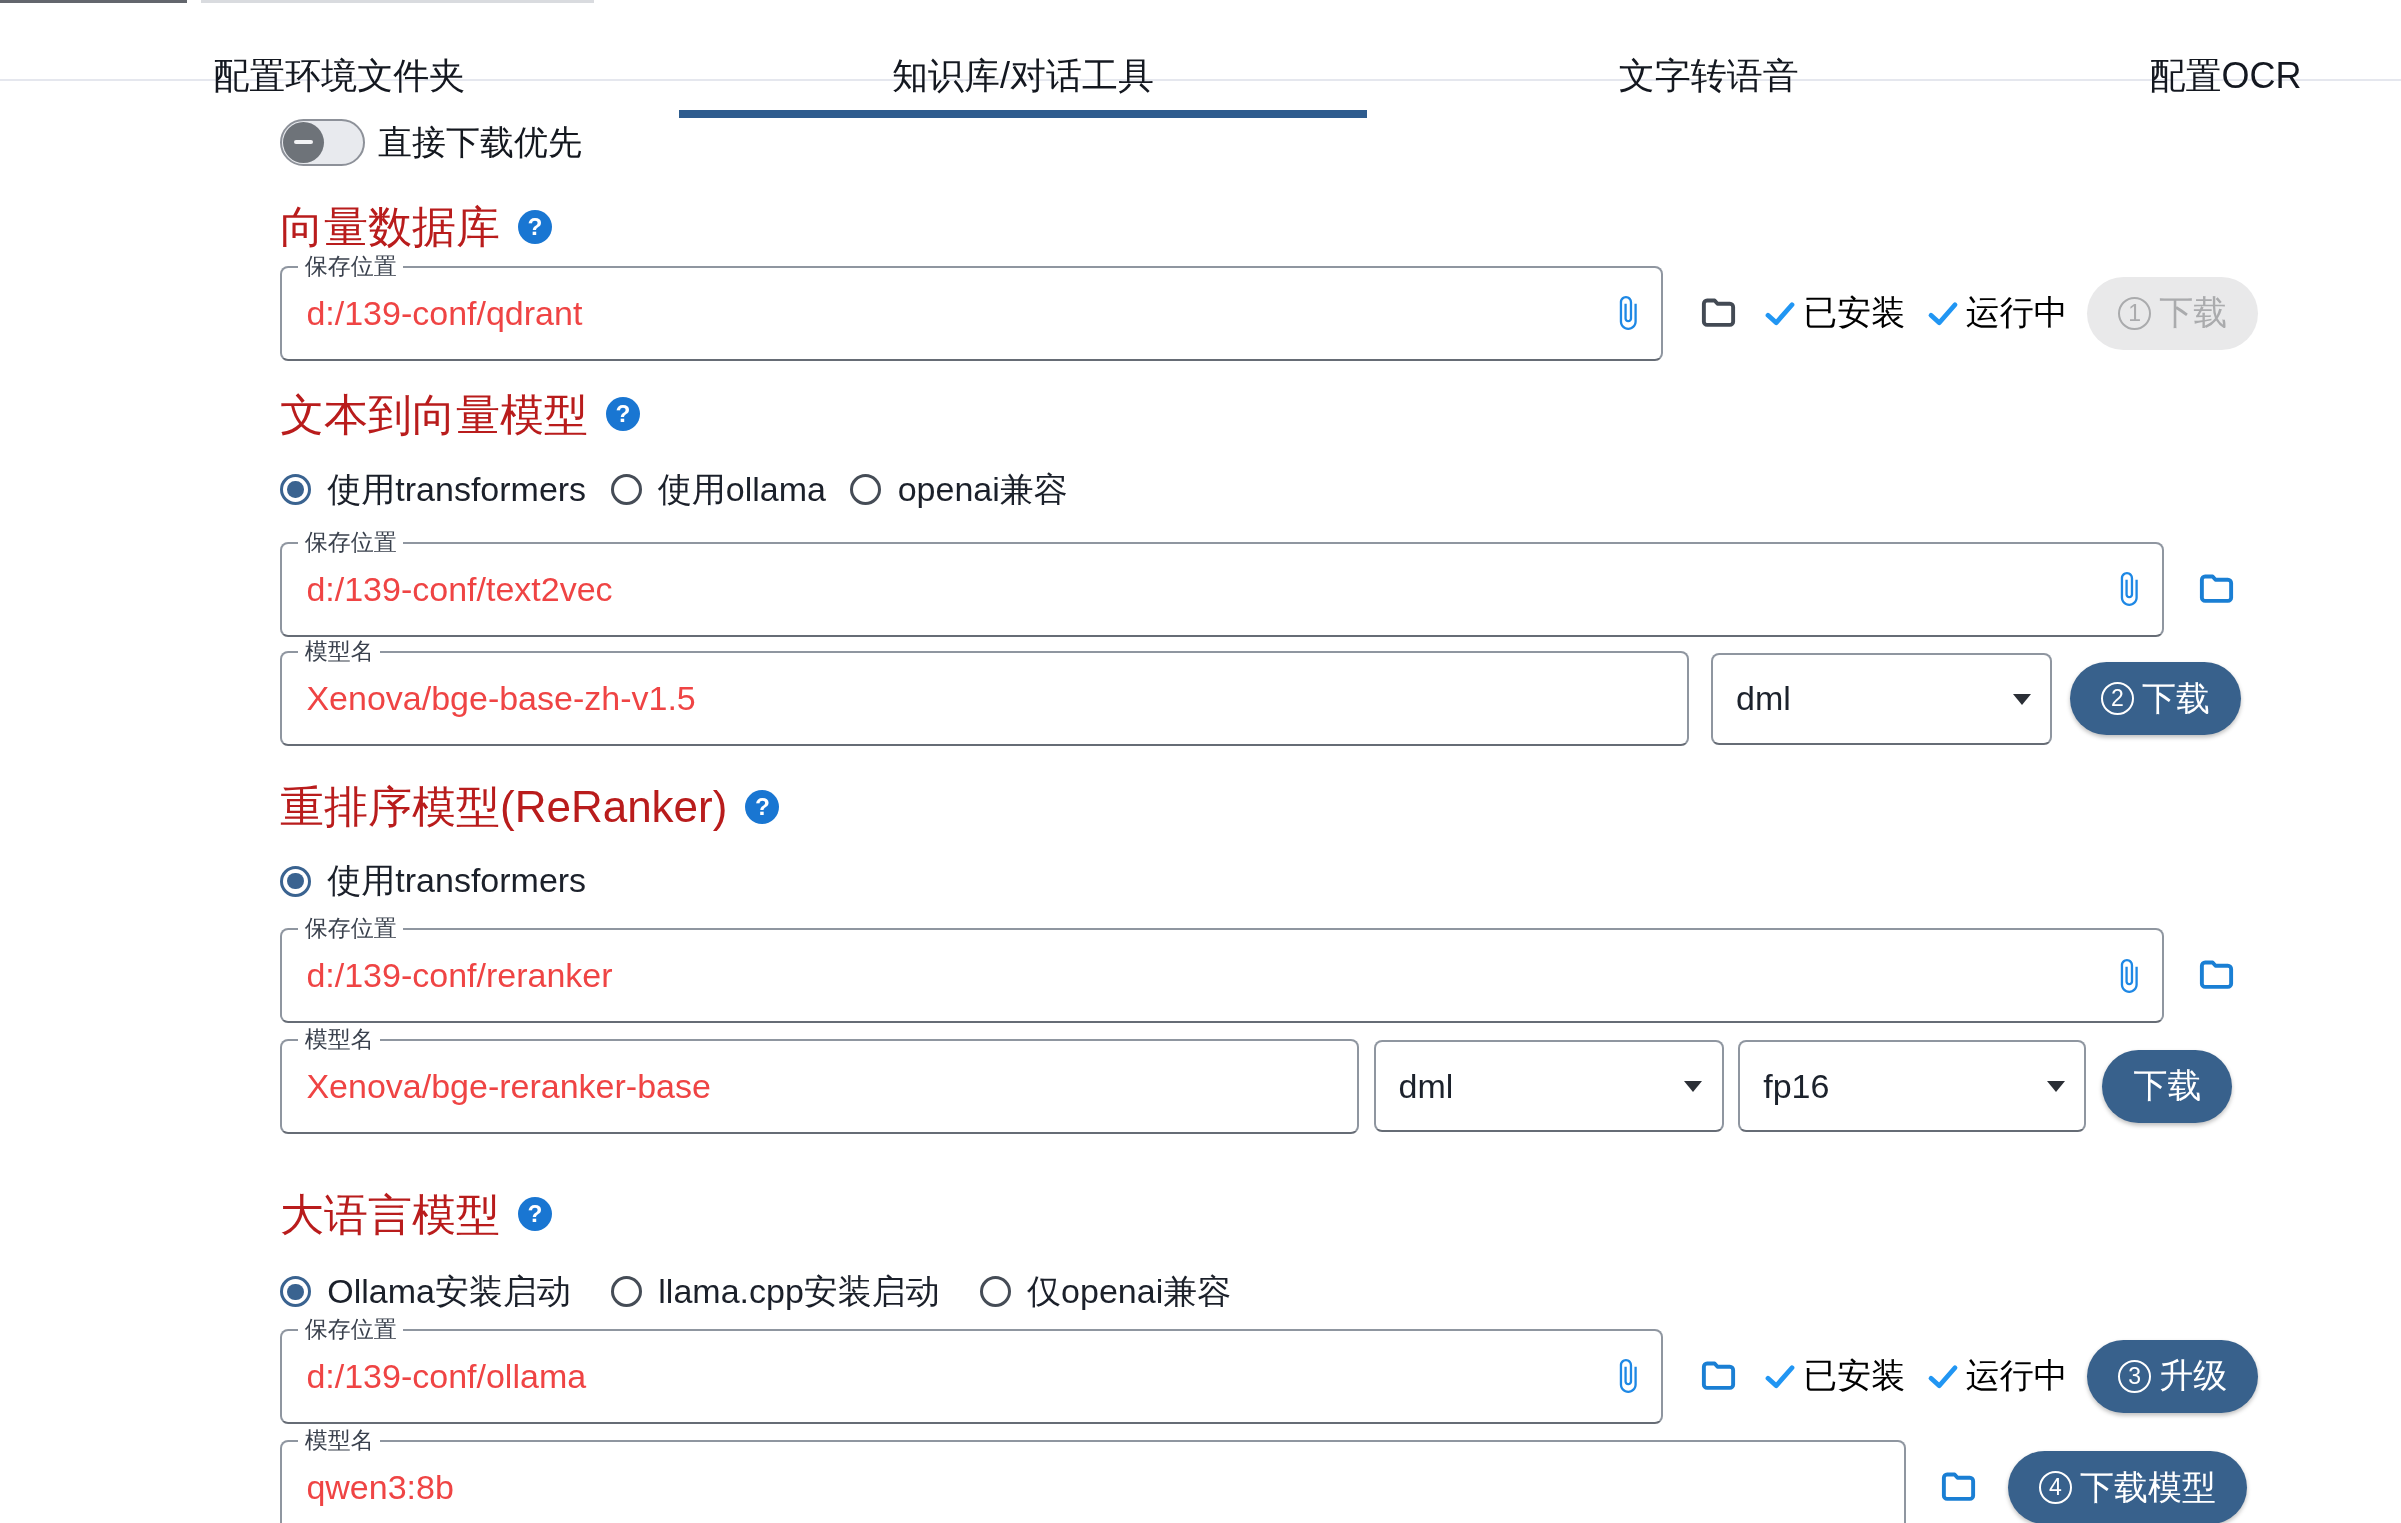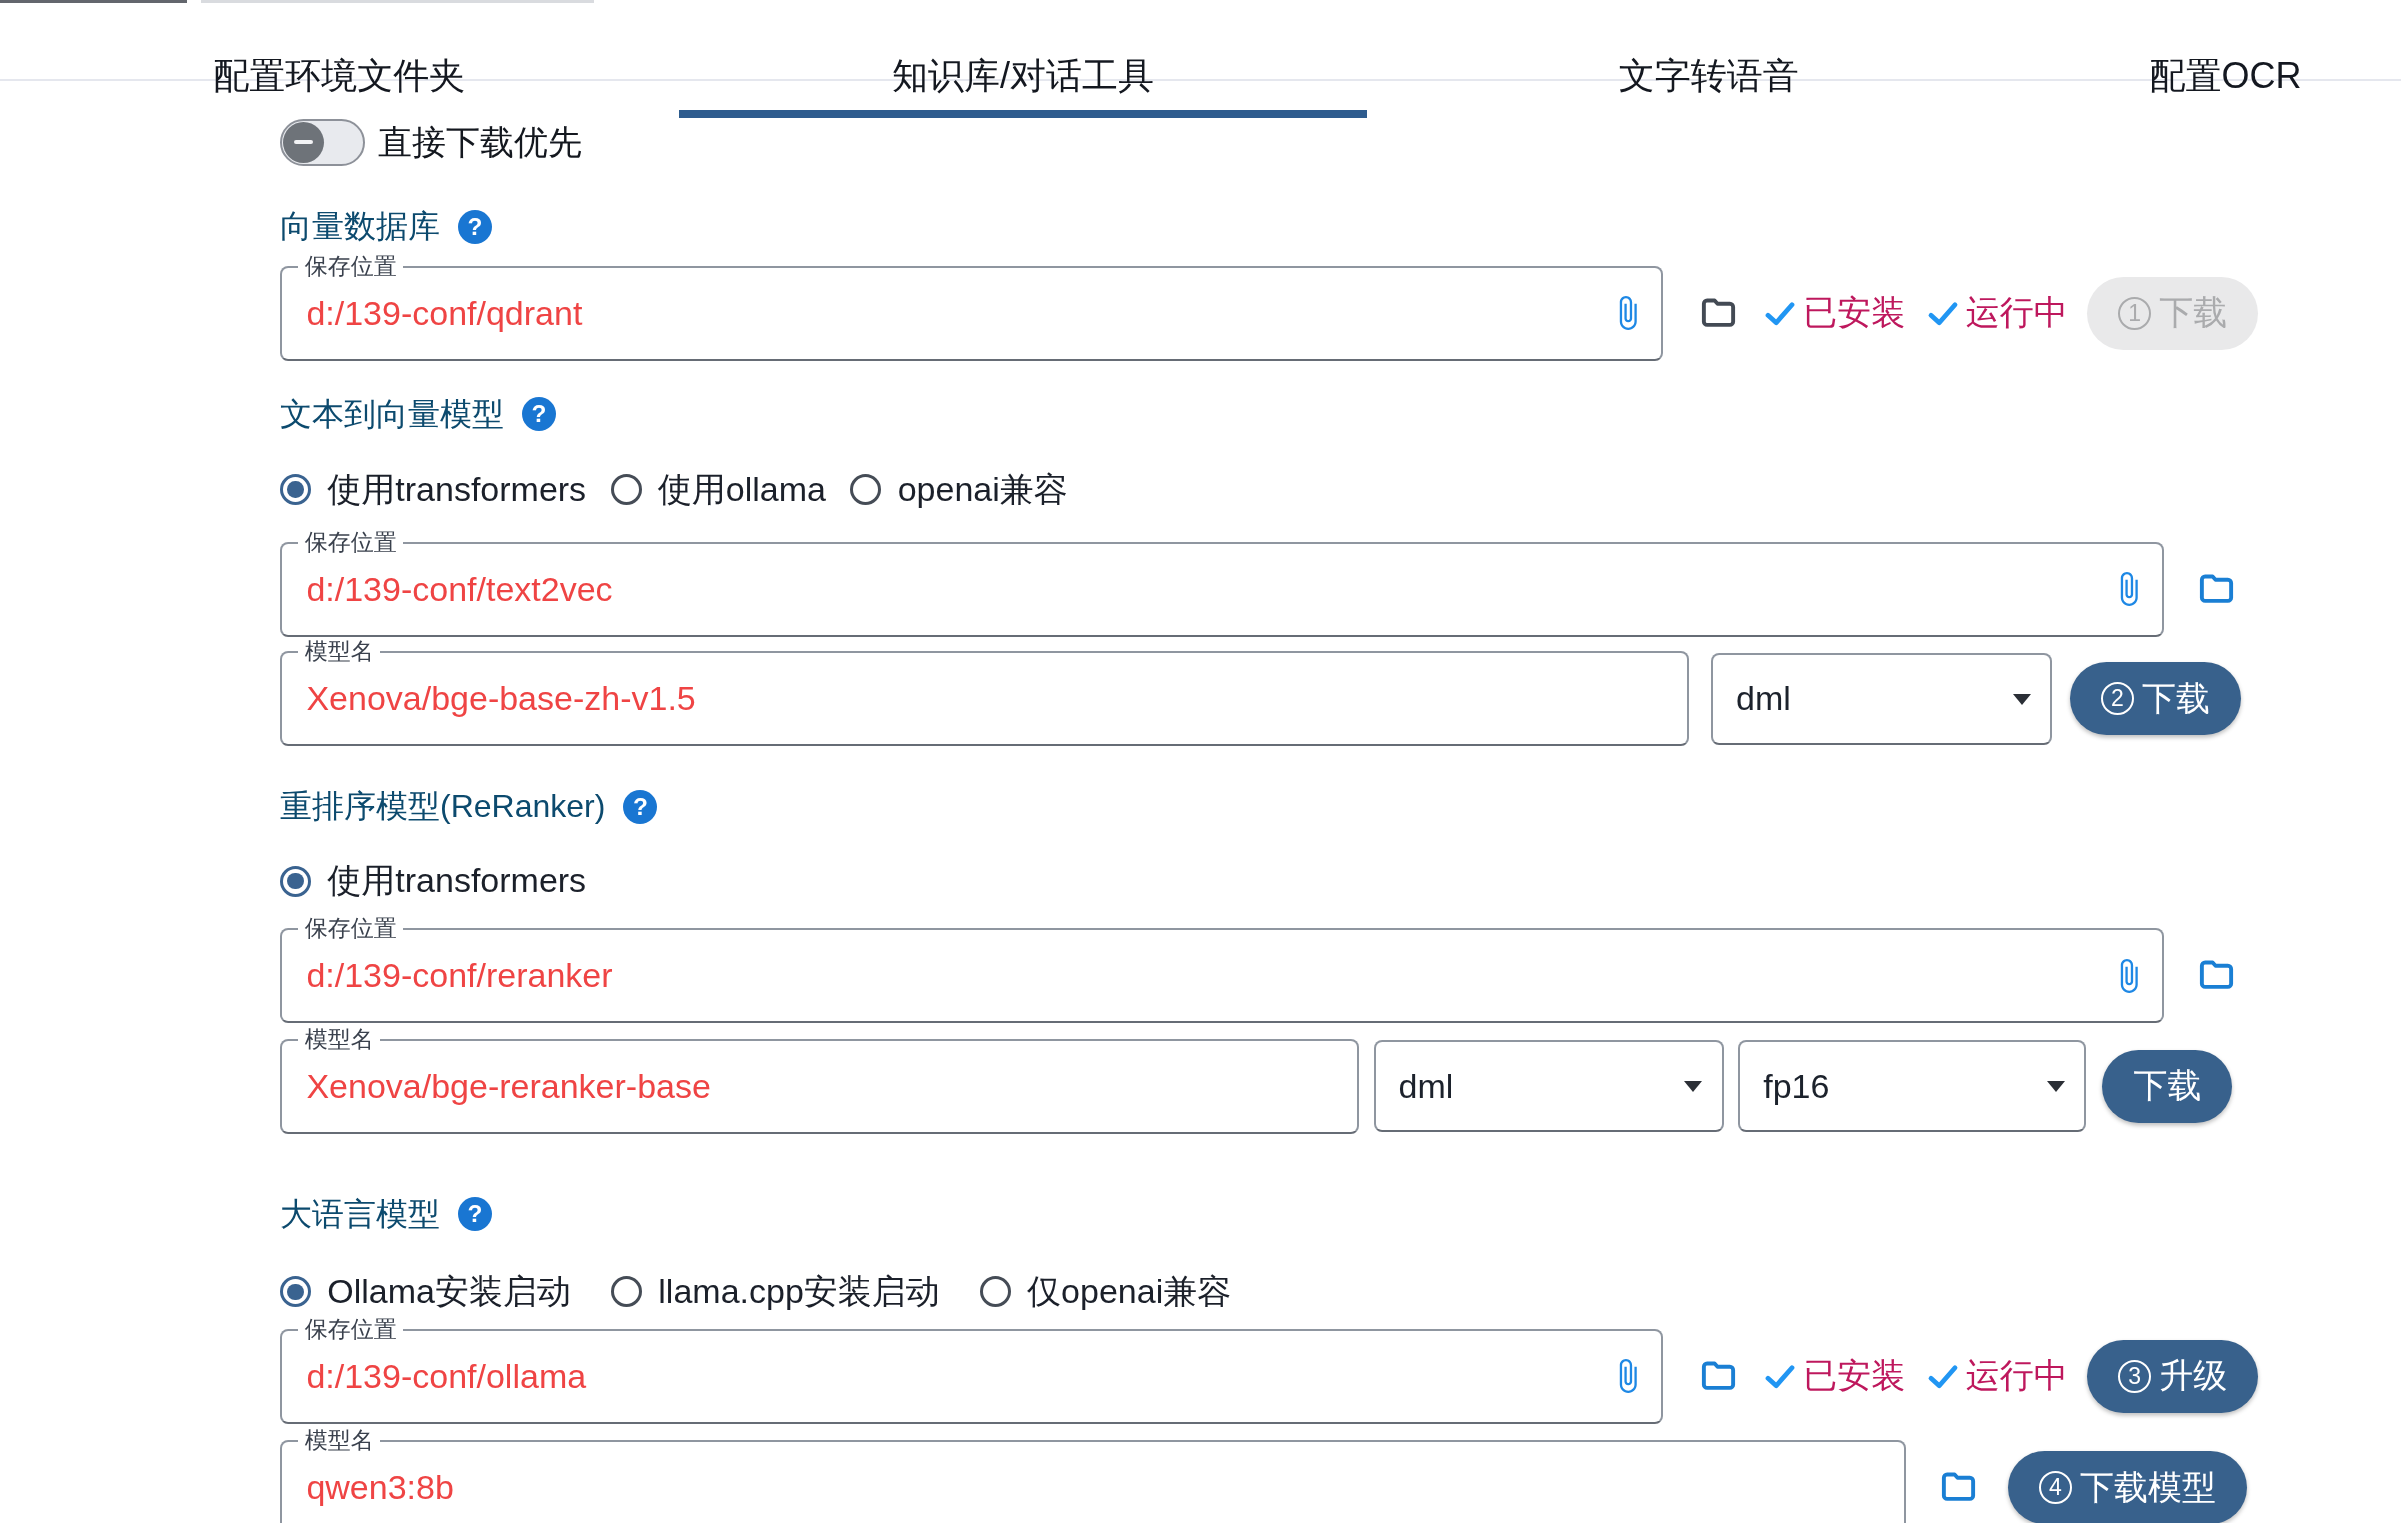--- a/index.html
+++ b/index.html
@@ -24,21 +24,21 @@
   
   .toggle-row { margin-top:38px; display:flex; align-items:center; gap:13px; }
   .toggle { width:85px; height:47px; border-radius:23.6px; background:#e8eaee;
             border:2.4px solid #8d9199; position:relative; cursor:pointer; flex:none; }
   .knob { position:absolute; left:0.8px; top:0.8px; width:41px; height:41px; border-radius:50%;
           background:#6e7379; display:flex; align-items:center; justify-content:center; }
   .knob-minus { width:19.5px; height:4.1px; border-radius:2.4px; background:#f2f3f5; }
   .toggle-label { font-size:34px; color:#14181f; }
   
   .sec-title-row { display:flex; align-items:center; gap:18px; }
-  .sec-title { font-size:32px; color:#0c4a6e; line-height:39px; }
+  .sec-title { font-size:44px; color:#b91c1c; line-height:39px; }
   .help { width:34px; height:34px; border-radius:50%; background:#1976d2; color:#fff;
           font-size:24.4px; font-weight:bold; display:inline-flex; align-items:center;
           justify-content:center; cursor:pointer; flex:none; }
   
   .radio-row { display:flex; align-items:center; gap:24.4px; font-size:34px; }
   .radio-opt { display:flex; align-items:center; gap:16.3px; cursor:pointer; }
   .radio { width:31px; height:31px; border-radius:50%; border:3.3px solid #454c56;
            flex:none; display:flex; align-items:center; justify-content:center; background:#fff; }
   .radio.sel { border-color:#3a6390; }
   .radio.sel .dot { width:16.3px; height:16.3px; border-radius:50%; background:#3a6390; }
@@ -64,21 +64,21 @@
          font-size:34px; font-family:inherit; display:inline-flex; align-items:center;
          justify-content:center; gap:8.1px; padding:0 31px; cursor:pointer;
          box-shadow:0 2.4px 4.1px rgba(0,0,0,0.25); flex:none; white-space:nowrap; }
   .btn .badge { width:33px; height:33px; border:2.4px solid currentColor; border-radius:50%;
                 display:inline-flex; align-items:center; justify-content:center;
                 font-size:23px; flex:none; }
   .btn .badge:empty { display:none; }
   .btn.disabled { background:#e9e9ea; color:#aaabad; box-shadow:none; cursor:default; }
   
   .icon-btn { display:inline-flex; cursor:pointer; flex:none; }
-  .status { display:flex; align-items:center; gap:4.9px; font-size:34px; color:#be185d; }
+  .status { display:flex; align-items:center; gap:4.9px; font-size:34px; color:#000000; }
   .chk { flex:none; }
   .gap44 { width:36px; flex:none; } .gap30 { width:24.4px; flex:none; }
   .gap24 { width:19.5px; flex:none; } .gap20 { width:16.3px; flex:none; }
   .gap18 { width:14.6px; flex:none; } .gap27 { width:22px; flex:none; }
   .gap22 { width:18px; flex:none; } .gap37 { width:30px; flex:none; }
   .gap41 { width:33px; flex:none; }
   
   .w1701 { width:1383px; } .w2317 { width:1884px; } .w1733 { width:1409px; }
   .w1327 { width:1079px; } .w2000 { width:1626px; }
   .sel420 { width:341px; } .sel430 { width:350px; } .sel428 { width:348px; }

